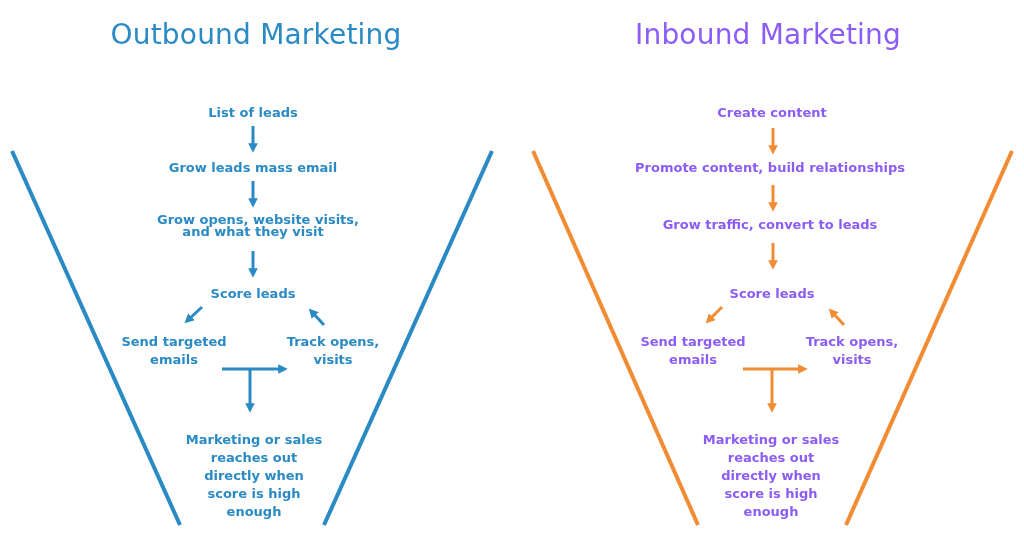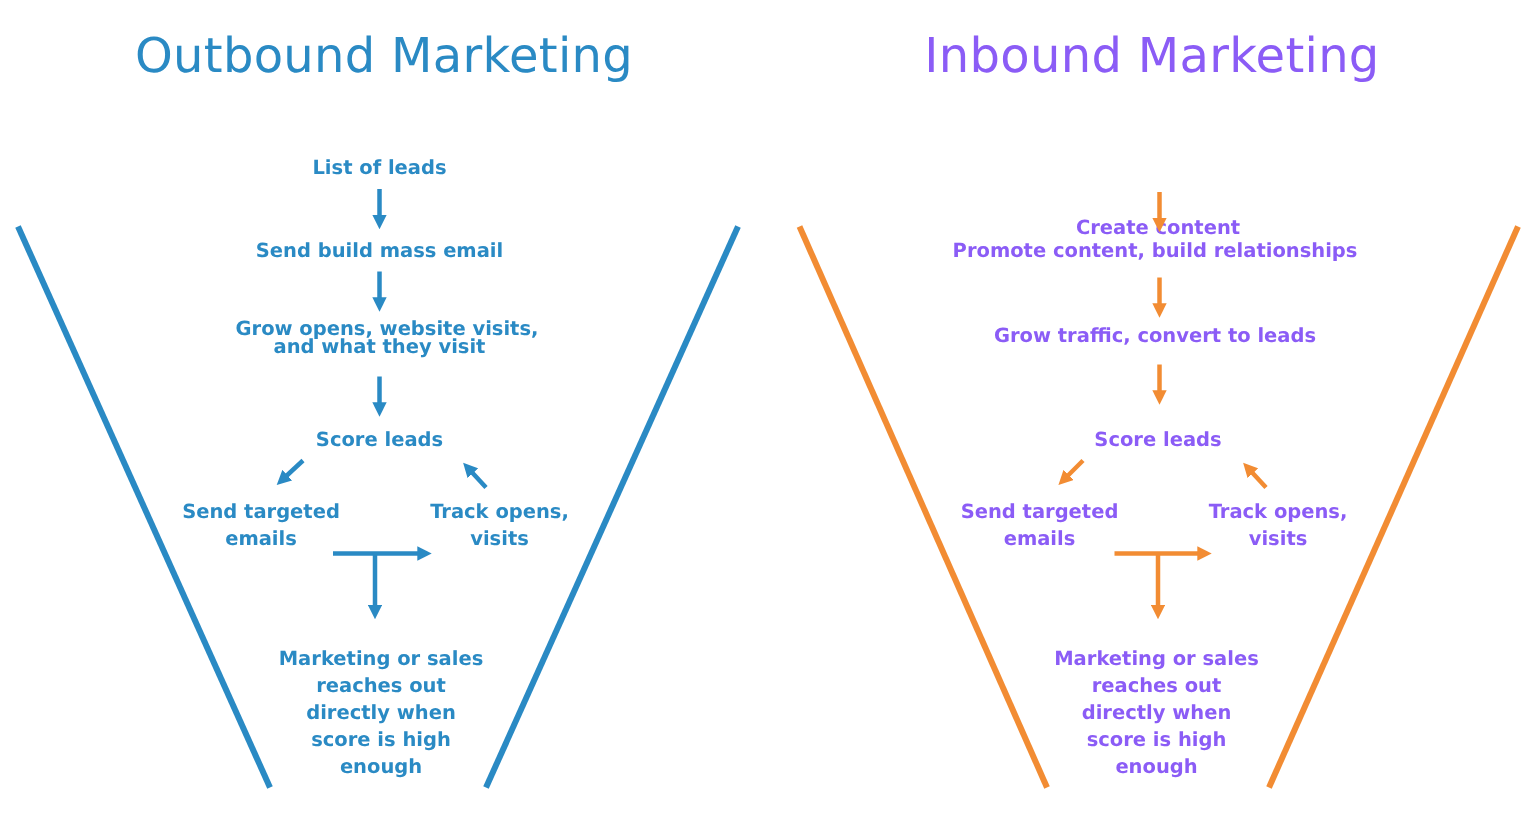--- a/index.html
+++ b/index.html
@@ -2,54 +2,54 @@
 <html><head>
 <meta charset="utf-8">
 <style>
   html, body { margin: 0; padding: 0; background: #ffffff; }
   body { width: 1024px; height: 552px; position: relative; overflow: hidden;
          font-family: "DejaVu Sans", "Liberation Sans", sans-serif; }
   .panel { position: absolute; top: 0; width: 512px; height: 552px; }
   .panel.left { left: 0; }
   .panel.right { left: 512px; }
   .title { position: absolute; top: 18px; left: 0; width: 512px; text-align: center;
-           font-size: 32px; font-weight: normal; letter-spacing: 0.2px;
+           font-size: 28px; font-weight: normal; letter-spacing: 0.2px;
            font-family: "DejaVu Sans", sans-serif; }
   .blue { color: #2a8ac4; }
   .orange { color: #8b5cf6; }
   .step { position: absolute; text-align: center; font-weight: bold; font-size: 13px;
           line-height: 18px; white-space: nowrap; transform: translateX(-50%); }
   svg.overlay { position: absolute; top: 0; left: 0; }
 </style>
 </head>
 <body>
 
 <div class="panel left">
   <div class="title blue">Outbound Marketing</div>
 
   <div class="step blue" style="left:253px; top:104px;">List of leads</div>
-  <div class="step blue" style="left:253px; top:159px;">Send build mass email</div>
+  <div class="step blue" style="left:253px; top:159px;">Grow leads mass email</div>
   <div class="step blue" style="left:258px; top:211px;">Grow opens, website visits,</div>
   <div class="step blue" style="left:253px; top:223px;">and what they visit</div>
   <div class="step blue" style="left:253px; top:285px;">Score leads</div>
   <div class="step blue" style="left:174px; top:333px;">Send targeted</div>
   <div class="step blue" style="left:174px; top:351px;">emails</div>
   <div class="step blue" style="left:333px; top:333px;">Track opens,</div>
   <div class="step blue" style="left:333px; top:351px;">visits</div>
   <div class="step blue" style="left:254px; top:431px;">Marketing or sales</div>
   <div class="step blue" style="left:254px; top:449px;">reaches out</div>
   <div class="step blue" style="left:254px; top:467px;">directly when</div>
   <div class="step blue" style="left:254px; top:485px;">score is high</div>
   <div class="step blue" style="left:254px; top:503px;">enough</div>
 </div>
 
 <div class="panel right">
   <div class="title orange">Inbound Marketing</div>
 
-  <div class="step orange" style="left:260px; top:104px;margin-top:40px;">Create content</div>
+  <div class="step orange" style="left:260px; top:104px;">Create content</div>
   <div class="step orange" style="left:258px; top:159px;">Promote content, build relationships</div>
   <div class="step orange" style="left:258px; top:216px;">Grow traffic, convert to leads</div>
   <div class="step orange" style="left:260px; top:285px;">Score leads</div>
   <div class="step orange" style="left:181px; top:333px;">Send targeted</div>
   <div class="step orange" style="left:181px; top:351px;">emails</div>
   <div class="step orange" style="left:340px; top:333px;">Track opens,</div>
   <div class="step orange" style="left:340px; top:351px;">visits</div>
   <div class="step orange" style="left:259px; top:431px;">Marketing or sales</div>
   <div class="step orange" style="left:259px; top:449px;">reaches out</div>
   <div class="step orange" style="left:259px; top:467px;">directly when</div>

